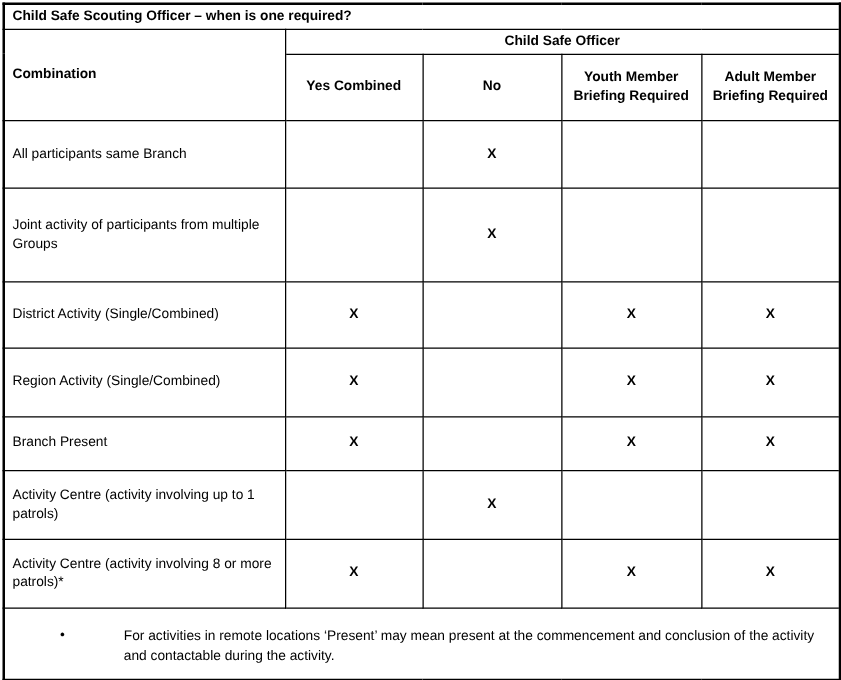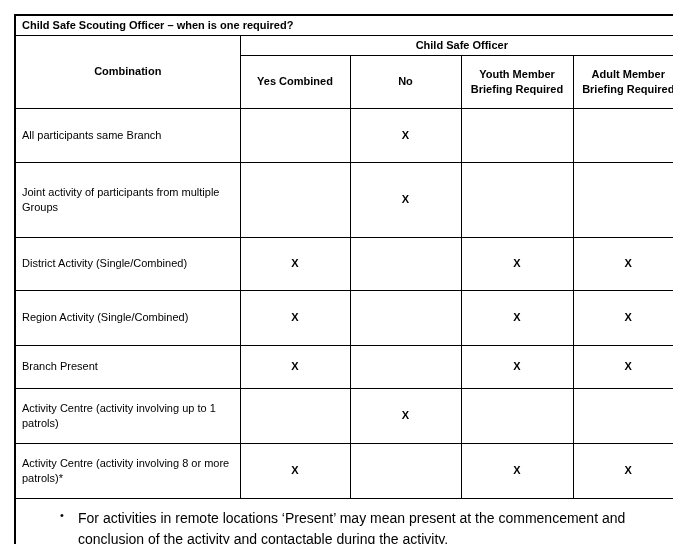--- a/index.html
+++ b/index.html
@@ -6,21 +6,21 @@
     margin: 0;
     padding: 0;
     background: #ffffff;
     font-family: "Liberation Sans", sans-serif;
     color: #000000;
   }
   .page {
     width: 629px;
     height: 544px;
     box-sizing: border-box;
-    padding: 14px;
+    padding: 2px;
     background: #ffffff;
   }
   table.cs-table {
     border-collapse: collapse;
     width: 669px;
     table-layout: fixed;
     background: #ffffff;
   }
   table.cs-table td, table.cs-table th {
     border: 1px solid #000000;
@@ -44,21 +44,21 @@
     font-size: 11.5px;
     text-align: center;
     margin-top: 48px;
   }
   .col-header {
     font-weight: bold;
     text-align: center;
   }
   .combo-header {
     font-weight: bold;
-    text-align: center;
+    text-align: left;
   }
   .row-label {
     text-align: left;
   }
   .mark-cell {
     text-align: center;
     font-weight: bold;
     font-size: 10.5px;
   }
   .note-cell {
@@ -70,22 +70,23 @@
     margin-left: 38px;
     margin-top: 4px;
   }
   .note-bullet {
     width: 18px;
     flex: 0 0 18px;
     font-size: 11px;
   }
   .note-text {
     width: 585px;
-    font-size: 14px;
+    font-size: 11px;
     line-height: 1.5;
+    margin-left: 33px;
   }
 </style>
 </head>
 <body>
 
 <div class="page">
   <table class="cs-table">
     <colgroup>
       <col style="width:225px">
       <col style="width:110px">

